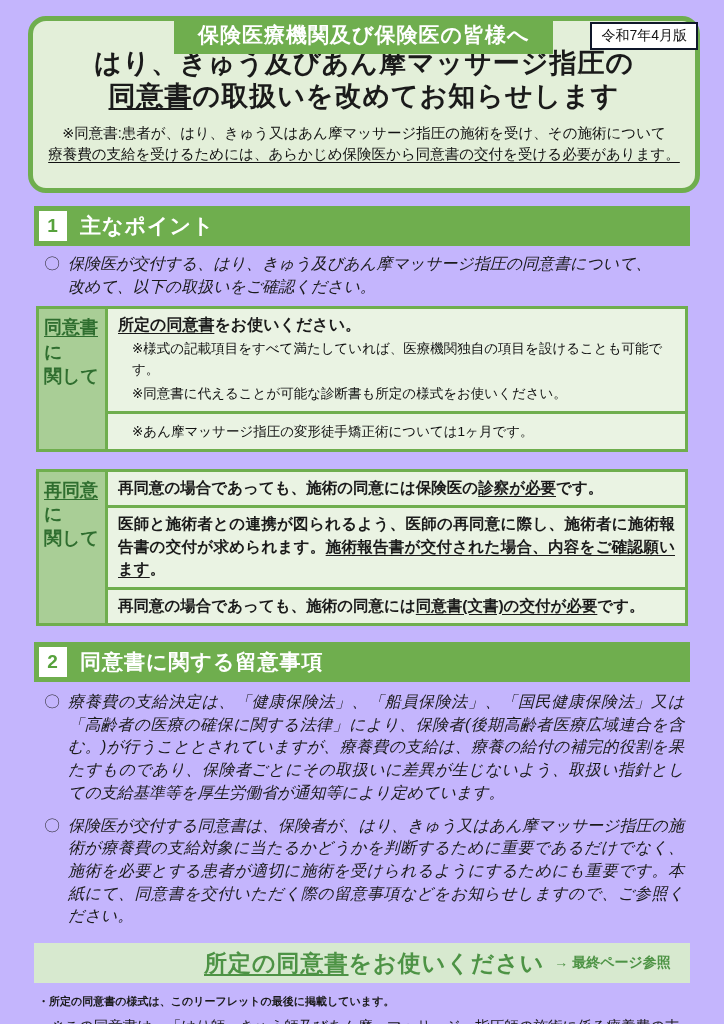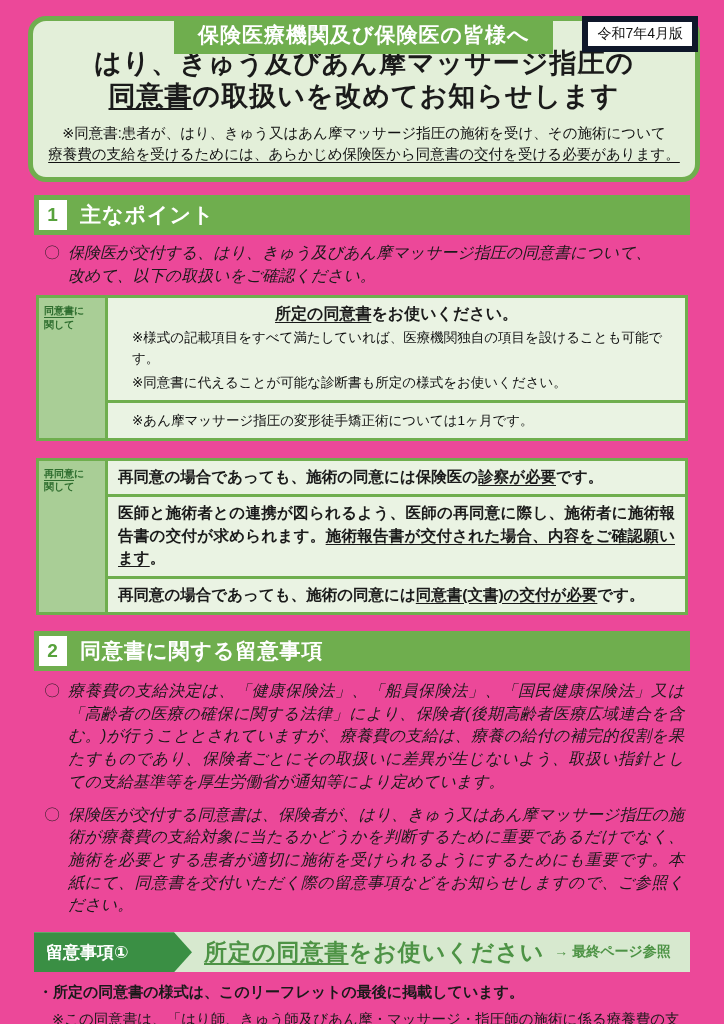--- a/index.html
+++ b/index.html
@@ -2,39 +2,39 @@
 <html lang="ja"><head>
 <meta charset="utf-8">
 <style>
   * { margin:0; padding:0; box-sizing:border-box; }
   html,body { background:#fff; }
   body {
     width:724px; height:1024px;
     font-family:"Liberation Sans","DejaVu Sans",sans-serif;
     color:#1a1a1a;
   }
-  .page { position:relative; width:724px; height:1024px; overflow:hidden; background:#ec4899; }
+  .page { position:relative; width:724px; height:1024px; overflow:hidden; background:#c4b5fd; }
   .u { text-decoration:underline; text-underline-offset:3px; }
   .prelines { white-space:pre-line; }
 
   
   .header-wrap { position:relative; margin:14px 24px 0 28px; }
   .header-box {
     margin-top:16px;
     border:5px solid #6fae4e; border-radius:18px;
-    background:#e3efd9; padding:26px 14px 12px;
+    background:#e3efd9; padding:26px 14px 23px;
   }
   .header-banner {
     position:absolute; top:0; left:146px; z-index:2;
     background:#6fae4e; color:#fff; font-weight:bold; font-size:21px;
     padding:5px 24px; letter-spacing:1px;
   }
   .edition-badge {
-    position:absolute; top:0; right:2px; z-index:3;
-    background:#fff; border:6px solid #0f172a; color:#111;
+    position:absolute; top:6px; right:2px; z-index:3;
+    background:#fff; border:2px solid #0f172a; color:#111;
     font-size:14px; padding:3px 9px;
   }
   .main-title { text-align:center; font-weight:bold; font-size:27px; line-height:1.22; letter-spacing:1px; }
   .header-note { margin-top:10px; text-align:center; font-size:14.5px; line-height:1.45; color:#111; }
 
   
   .sec-banner {
     position:relative; margin:0 34px; background:#6fae4e;
     color:#fff; font-weight:bold; font-size:21px;
     padding:6px 8px 6px 46px; letter-spacing:1px;
@@ -49,46 +49,46 @@
   .o-para { display:flex; margin:7px 40px 0 44px; font-size:16px; line-height:1.42; }
   .o-marker { flex:0 0 auto; margin-right:8px; }
   .o-body { text-align:justify; word-break:break-all;font-style:italic; }
 
   
   .gtable {
     margin:8px 36px 0; display:grid; grid-template-columns:66px 1fr;
     gap:3px; background:#6fae4e; border:3px solid #6fae4e;
   }
   .glabel {
-    background:#a9ce96; color:#2f6e2f; font-weight:bold; font-size:10px;
+    background:#a9ce96; color:#2f6e2f; font-weight:bold; font-size:18px;
     padding:6px 3px 0 5px; line-height:1.35;
   }
   .glabel.span2 { grid-row:1 / span 2; }
   .glabel.span3 { grid-row:1 / span 3; }
   .gcell { background:#eaf3e3; padding:5px 10px 6px; }
-  .cell-title { font-weight:bold; font-size:16px; line-height:1.35;text-align:center; }
+  .cell-title { font-weight:bold; font-size:16px; line-height:1.35; }
   .cell-note { font-size:13.5px; line-height:1.55; padding-left:14px; margin-top:3px; color:#111; }
   .cell-bold { font-weight:bold; font-size:15.5px; line-height:1.45; text-align:justify; word-break:break-all; }
   .tbl-gap { height:5px; }
 
   
   .point-banner {
     position:relative; margin:15px 34px 0; background:#d7e9cf; height:40px;
     display:flex; align-items:center;
   }
   .point-badge {
     position:absolute; left:0; top:0; bottom:0; width:158px;
     background:#3a8f44; color:#fff; font-weight:bold; font-size:17px;
     display:flex; align-items:center; padding-left:12px;
     clip-path:polygon(0 0, calc(100% - 18px) 0, 100% 50%, calc(100% - 18px) 100%, 0 100%);
   }
   .point-title { margin-left:170px; color:#4d9345; font-weight:bold; font-size:23px; letter-spacing:1px; }
   .point-ref { color:#4d9345; font-size:14px; margin-left:10px; font-weight:bold; }
 
-  .point-bullet { margin:11px 38px 0; font-weight:bold; font-size:15px; }
+  .point-bullet { margin:11px 38px 0; font-weight:bold; font-size:11px; }
   .point-note { margin:7px 42px 0 52px; font-size:14.5px; line-height:1.4; padding-left:1em; text-indent:-1em; }
 </style>
 </head>
 <body>
 
 <div class="page">
 
   <div class="header-wrap">
     <div class="header-banner">保険医療機関及び保険医の皆様へ</div>
     <div class="edition-badge">令和7年4月版</div>
@@ -165,21 +165,20 @@
     <span class="o-marker">〇</span>
     <span class="o-body">療養費の支給決定は、「健康保険法」、「船員保険法」、「国民健康保険法」又は「高齢者の医療の確保に関する法律」により、保険者(後期高齢者医療広域連合を含む。)が行うこととされていますが、療養費の支給は、療養の給付の補完的役割を果たすものであり、保険者ごとにその取扱いに差異が生じないよう、取扱い指針としての支給基準等を厚生労働省が通知等により定めています。</span>
   </div>
 
   <div class="o-para" style="margin-top:10px;">
     <span class="o-marker">〇</span>
     <span class="o-body">保険医が交付する同意書は、保険者が、はり、きゅう又はあん摩マッサージ指圧の施術が療養費の支給対象に当たるかどうかを判断するために重要であるだけでなく、施術を必要とする患者が適切に施術を受けられるようにするためにも重要です。本紙にて、同意書を交付いただく際の留意事項などをお知らせしますので、ご参照ください。</span>
   </div>
 
   <div class="point-banner">
-    <div class="point-badge">留意事項①</div>
     <div class="point-title">
       <span class="u">所定の同意書</span><span>をお使いください</span>
     </div>
     <div class="point-ref">→ 最終ページ参照</div>
   </div>
 
   <div class="point-bullet">・所定の同意書の様式は、このリーフレットの最後に掲載しています。</div>
   <div class="point-note">※この同意書は、「はり師、きゅう師及びあん摩・マッサージ・指圧師の施術に係る療養費の支給の留意事項等について」(平成16年10月1日付保医発第1001002号)に基づくものです。</div>
 
 </div>

